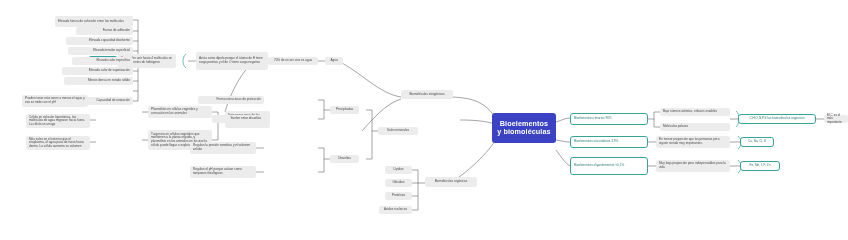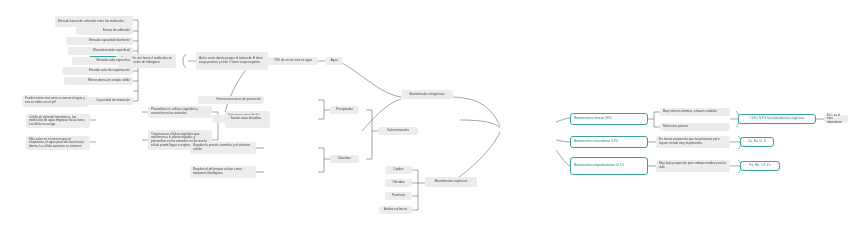--- a/index.html
+++ b/index.html
@@ -142,20 +142,21 @@
       <path d="M730,166 L740,166"></path>
     </g>
     <g fill="none" stroke="#39a39b" stroke-width="0.7">
       <path d="M186,54 C182,57 182,65 186,68"></path>
       <path d="M736,111 C740,114 740,124 736,127"></path>
       <path d="M738,136 C742,139 742,146 738,149"></path>
       <path d="M738,160 C742,163 742,170 738,173"></path>
     </g>
   </svg>
 
+  <div class="node n-root" style="left:492px;top:113px;width:64px;height:30px;">Bioelementos y biomoléculas</div>
 
   <div class="node n-grey t-center" style="left:401px;top:90px;width:52px;height:9px;">Biomoléculas inorgánicas</div>
 
   <div class="node n-grey t-center" style="left:425px;top:177px;width:52px;height:10px;">Biomoléculas orgánicas</div>
 
   <div class="node n-grey t-center" style="left:385px;top:166px;width:27px;height:8px;">Lípidos</div>
   <div class="node n-grey t-center" style="left:385px;top:179px;width:27px;height:8px;">Glúcidos</div>
   <div class="node n-grey t-center" style="left:385px;top:192px;width:27px;height:8px;">Proteínas</div>
   <div class="node n-grey t-center" style="left:379px;top:206px;width:33px;height:8px;">Ácidos nucleicos</div>
 

